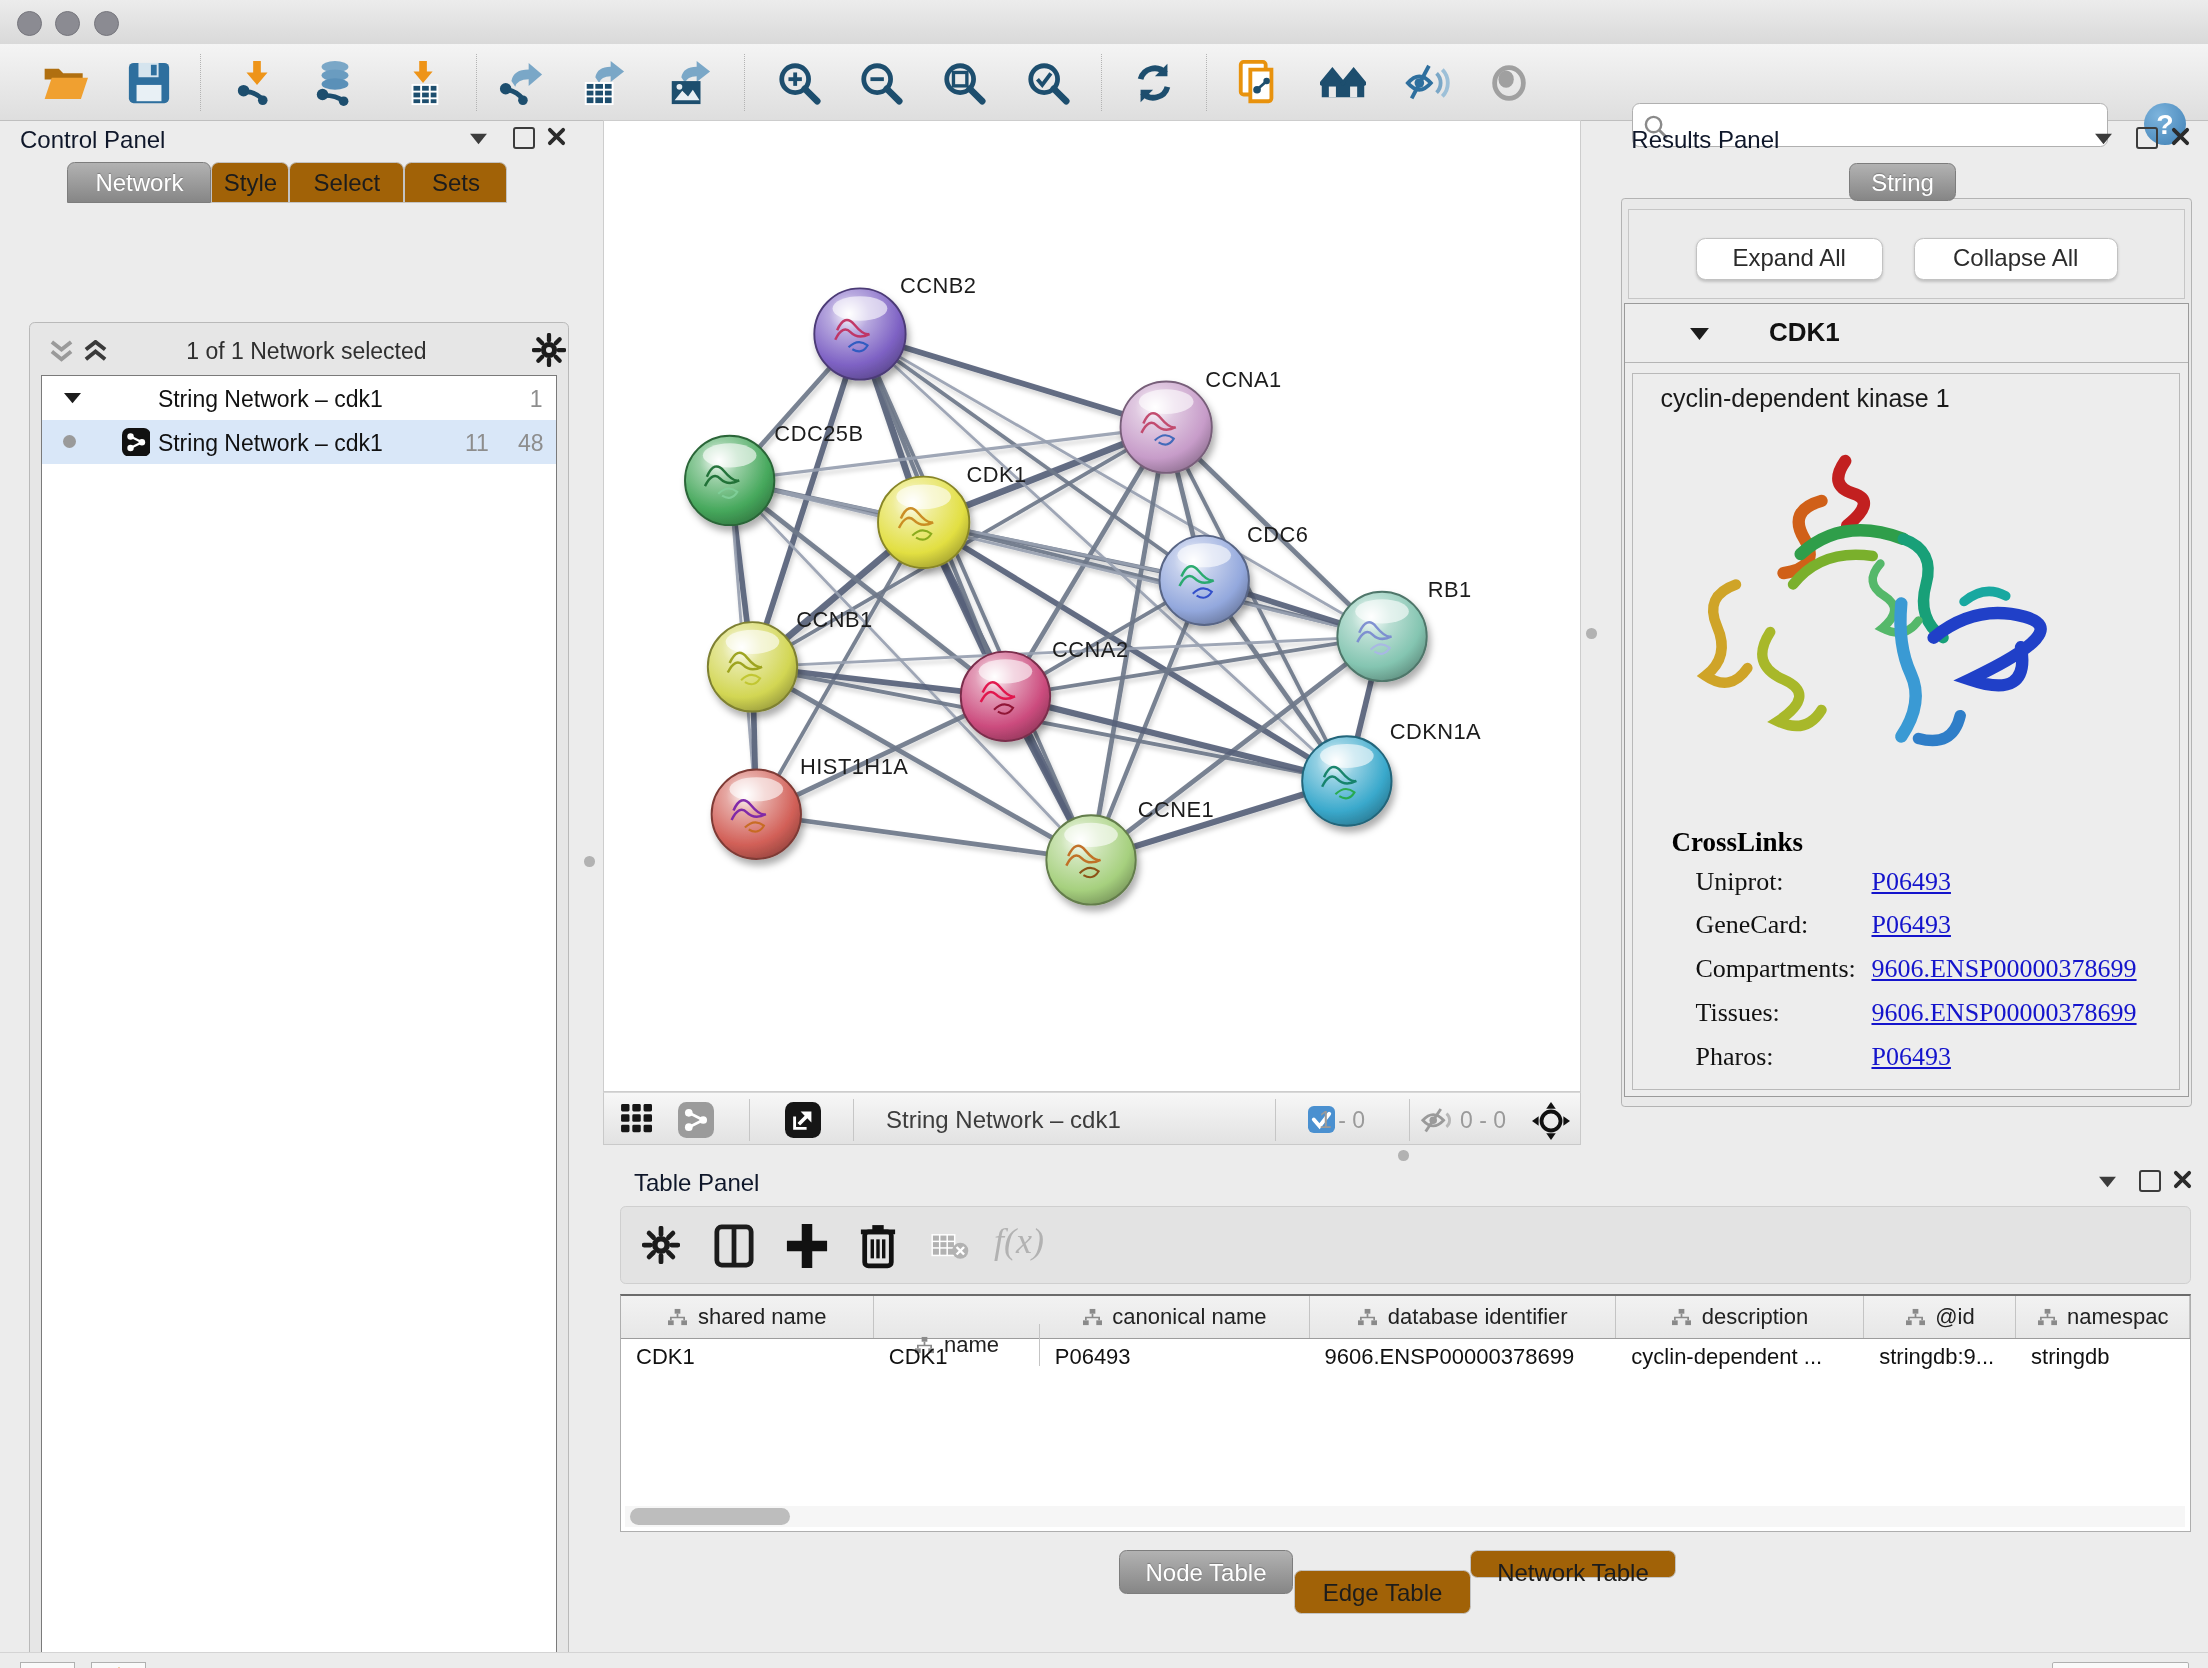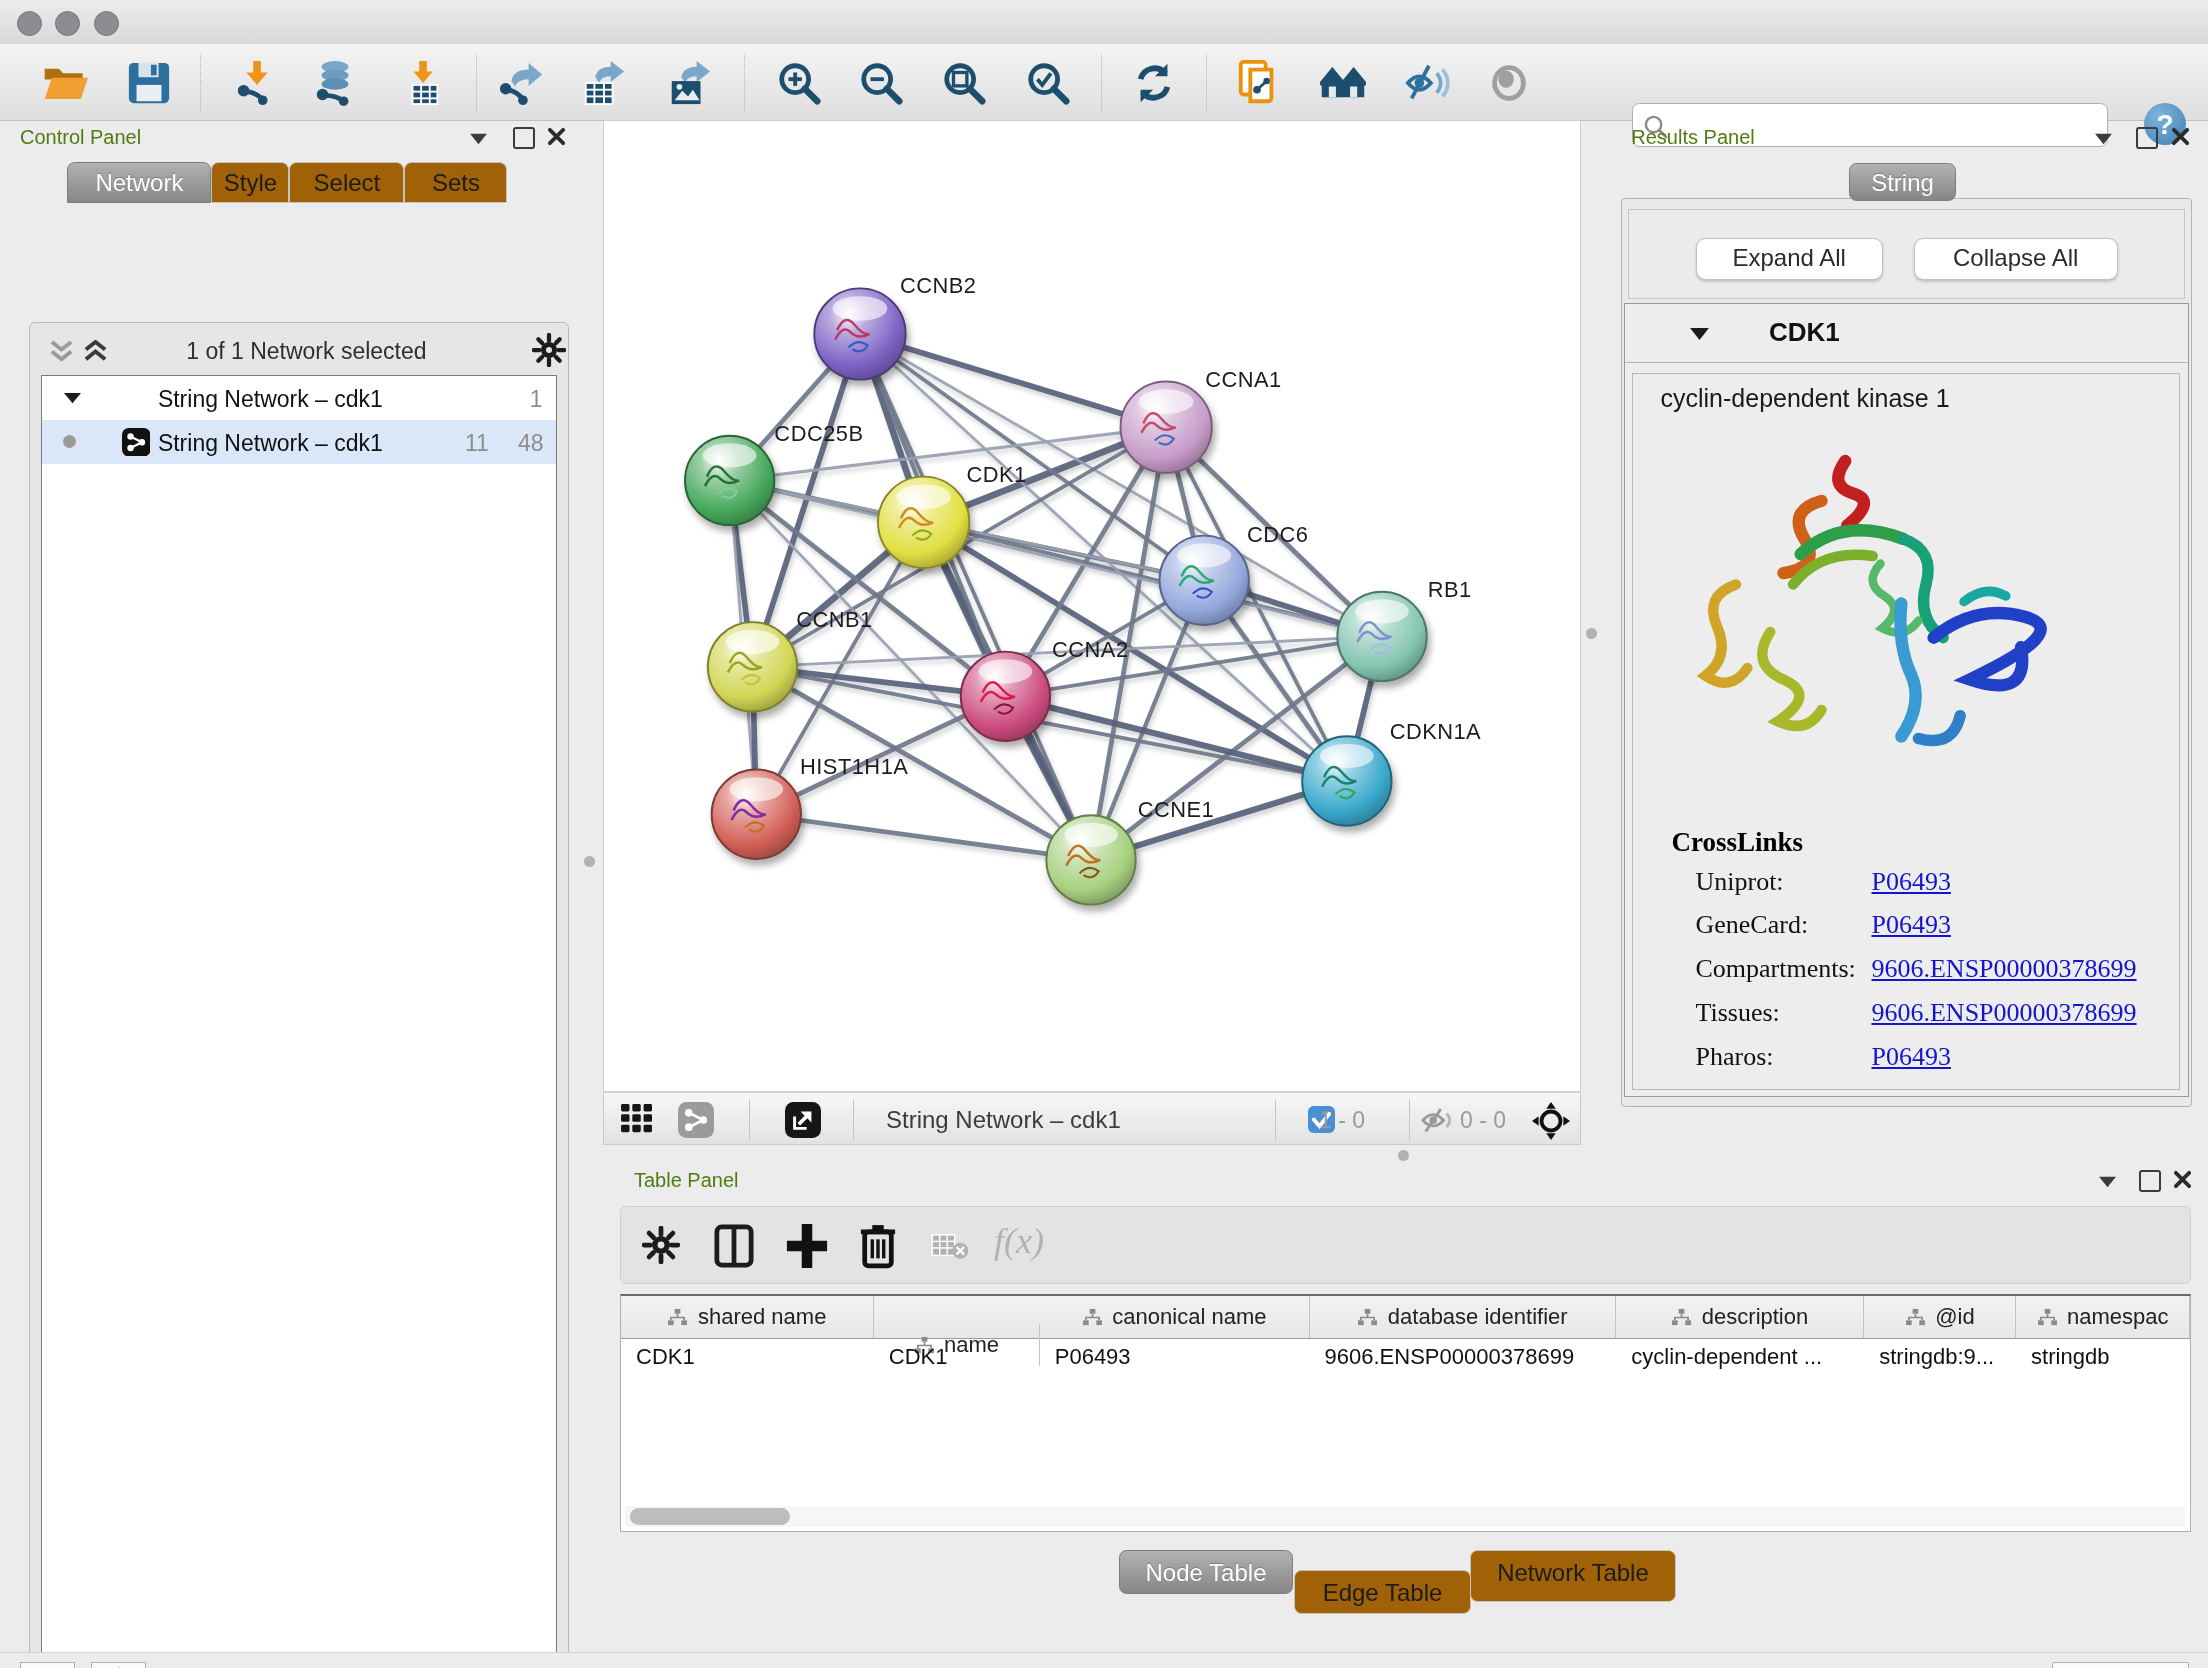--- a/index.html
+++ b/index.html
@@ -23,21 +23,21 @@
   .tb-sep{position:absolute;top:9.5px;height:57px;width:0;
     border-left:1.9px dotted #b3b3b3;}
   .searchbox{position:absolute;left:1632px;top:59px;width:474px;height:42px;
     background:#fff;border:1px solid #b0b0b0;border-radius:7.6px;}
   .searchbox input{position:absolute;left:42px;top:3.8px;width:418px;height:30px;
     border:none;outline:none;font-size:23px;background:transparent;}
   .help-btn{position:absolute;left:2144px;top:59px;width:42px;height:42px;border-radius:50%;
     background:radial-gradient(circle at 35% 30%,#7db4dd,#3e7fb4);color:#fff;
     font-size:28.5px;font-weight:bold;text-align:center;line-height:42px;cursor:pointer;}
   
-  .panel-title{font-size:20px;color:#4d7c0f;}
+  .panel-title{font-size:24px;color:#0f172a;}
   .ph-ico{position:absolute;cursor:pointer;}
   .tabbtn{display:inline-block;box-sizing:border-box;text-align:center;
     font-size:24px;padding:5.7px 0;border:1px solid #c3c3c3;background:#a16207;
     border-radius:7.6px;color:#1c1c1c;cursor:pointer;}
   .tabbtn.active{background:linear-gradient(#b2b2b2,#868686);color:#fff;
     border-color:#7d7d7d;text-shadow:0 -1px 1px rgba(0,0,0,.25);}
   
   .cp-box{left:18px;top:202px;width:538px;height:1373px;background:#e6e6e6;
     border:1px solid #b9b9b9;border-radius:5.7px;}
   .cp-list{position:absolute;left:10.5px;top:52px;width:514px;height:1313px;
@@ -817,14 +817,14 @@
     <span class="memory-lbl" style="position:absolute;left:38px;top:7.6px">Memory</span>
   </div>
 </div>
 
 <span class="grip" style="left:584px;top:856px"></span>
 <span class="grip" style="left:1586px;top:628px"></span>
 <span class="grip" style="left:1398px;top:1150px"></span>
 
 <div class="tabbtn active" style="position: absolute; left: 1119px; top: 1550px; width: 174px; height: 44px; padding: 0px; line-height: 44px;">Node Table</div>
 <div class="tabbtn" style="position: absolute; left: 1294px; top: 1550px; width: 177px; height: 44px; padding: 0px; line-height: 44px; margin-top: 20px;">Edge Table</div>
-<div class="tabbtn" style="position: absolute; left: 1470px; top: 1550px; width: 206px; height: 52px; padding: 0px; line-height: 44px;">Network Table</div>
+<div class="tabbtn" style="position: absolute; left: 1470px; top: 1550px; width: 206px; height: 28px; padding: 0px; line-height: 44px;">Network Table</div>
 
 
 </body></html>

